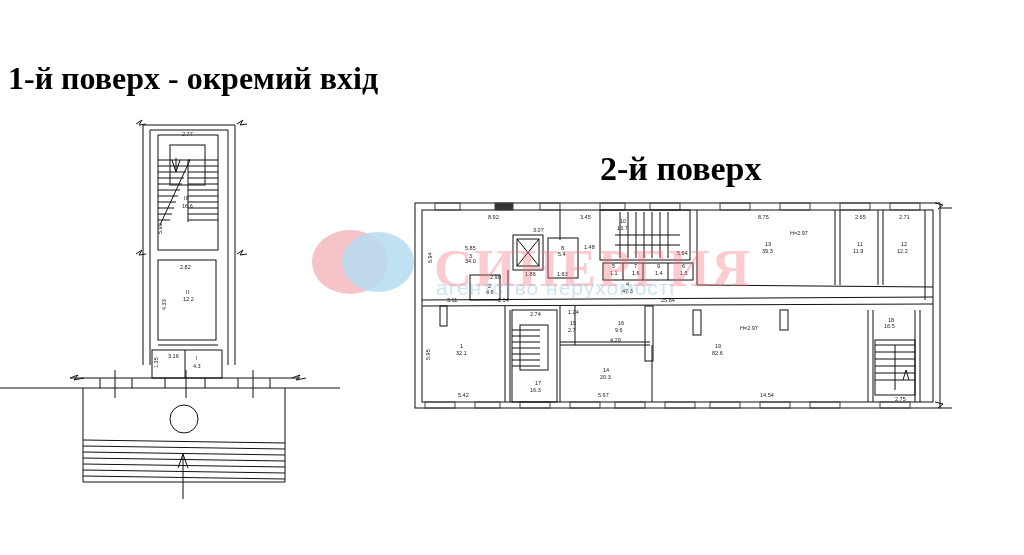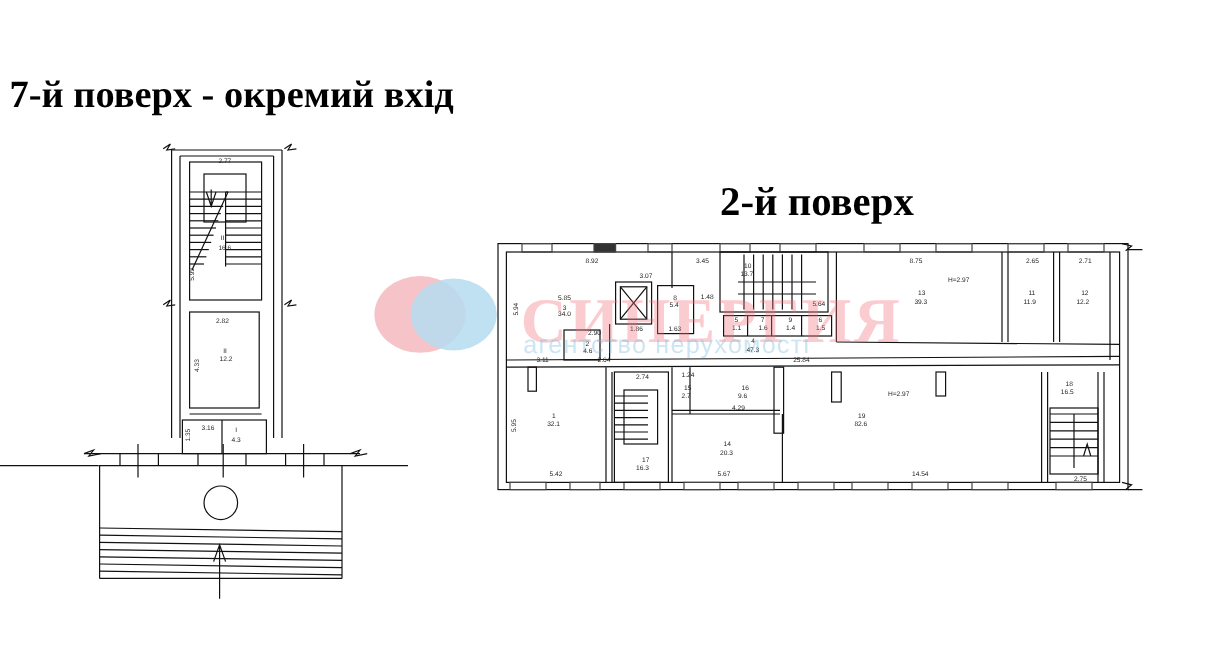--- a/index.html
+++ b/index.html
@@ -9,21 +9,21 @@
   #t2 { left:600px; top:150px; font-size:34px; }
   svg { position:absolute; left:0; top:0; }
   .lbl { font-family:"Liberation Sans", sans-serif; font-size:5.5px; fill:#222; }
   .wm { position:absolute; pointer-events:none; }
   .wm-text { position:absolute; left:434px; top:238px; font-family:"Liberation Serif", serif; font-size:53px; color:rgba(240,110,120,0.35); letter-spacing:2px; font-weight:bold; }
   .wm-sub { position:absolute; left:436px; top:276px; font-family:"Liberation Sans", sans-serif; font-size:21px; color:rgba(110,180,220,0.35); letter-spacing:1px; }
 </style>
 </head>
 <body>
 
-<div id="t1" class="title">7-й поверх - окремий вхід</div>
+<div id="t1" class="title">1-й поверх - окремий вхід</div>
 <div id="t2" class="title">2-й поверх</div>
 
 <svg width="1024" height="555">
   <ellipse cx="350" cy="262" rx="38" ry="32" fill="#f4b8bf" opacity="0.85"></ellipse>
   <ellipse cx="378" cy="262" rx="36" ry="30" fill="#b5dcf0" opacity="0.85"></ellipse>
 </svg>
 
 <svg width="1024" height="555">
   <g stroke="#111" fill="none" stroke-width="1">
 

